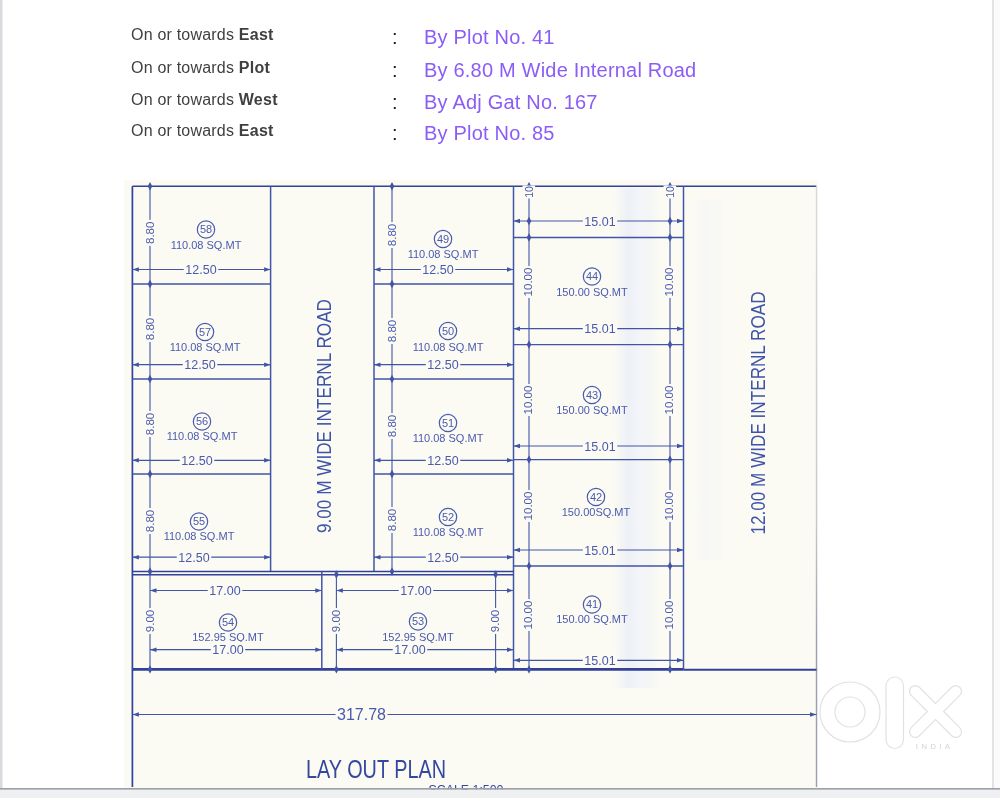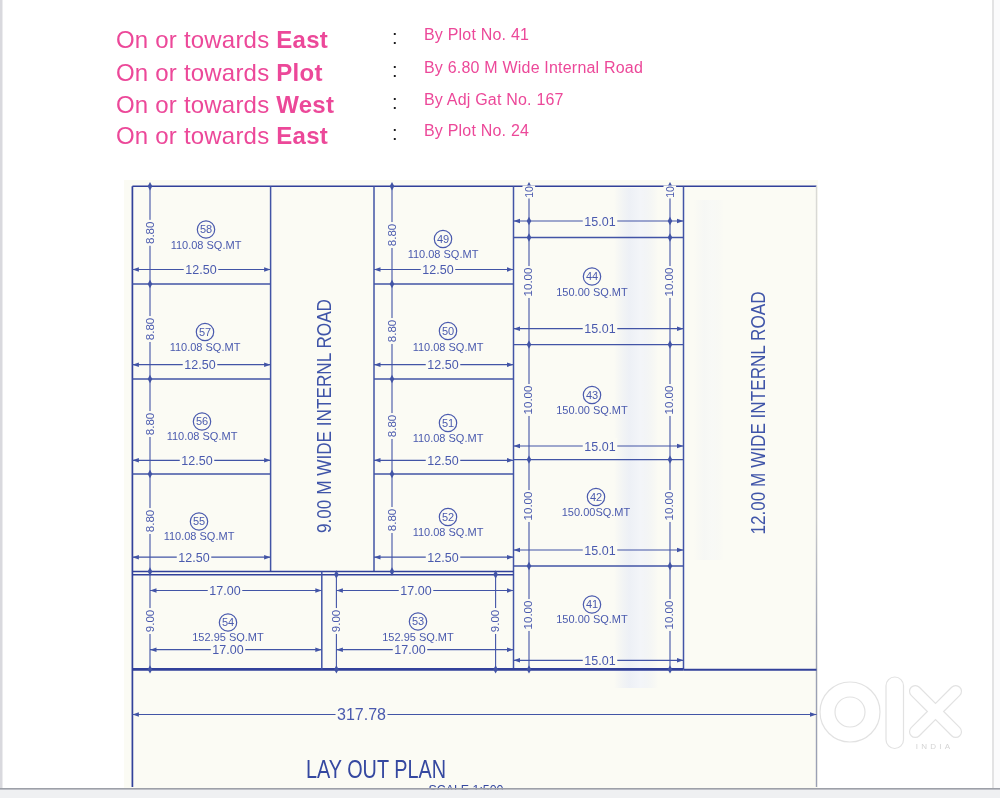--- a/index.html
+++ b/index.html
@@ -1,39 +1,39 @@
 <!DOCTYPE html>
 <html><head>
 <meta charset="utf-8">
 <style>
 html,body{margin:0;padding:0;width:1000px;height:798px;background:#ffffff;overflow:hidden}
 body{font-family:"Liberation Sans", sans-serif;position:relative}
-.bl{position:absolute;left:116px;font-size:24px;color:#ec4899;letter-spacing:0.2px;white-space:pre}
+.bl{position:absolute;left:131px;font-size:16px;color:#404040;letter-spacing:0.2px;white-space:pre}
 .bl b{letter-spacing:0.3px}
 .colon{position:absolute;left:392px;font-size:20px;color:#1b1b1d}
-.val{position:absolute;left:424px;font-size:16px;color:#ec4899;letter-spacing:0.2px}
+.val{position:absolute;left:424px;font-size:20px;color:#8b5cf6;letter-spacing:0.2px}
 </style>
 </head>
 <body>
 
 <div class="bl" style="top:26px">On or towards <b>East</b></div>
 <div class="colon" style="top:26px">:</div>
 <div class="val" style="top:26px">By Plot No. 41</div>
 
 <div class="bl" style="top:58.5px">On or towards <b>Plot</b></div>
 <div class="colon" style="top:58.5px">:</div>
 <div class="val" style="top:58.5px">By 6.80 M Wide Internal Road</div>
 
 <div class="bl" style="top:91px">On or towards <b>West</b></div>
 <div class="colon" style="top:91px">:</div>
 <div class="val" style="top:91px">By Adj Gat No. 167</div>
 
 <div class="bl" style="top:122px">On or towards <b>East</b></div>
 <div class="colon" style="top:122px">:</div>
-<div class="val" style="top:122px">By Plot No. 24</div>
+<div class="val" style="top:122px">By Plot No. 85</div>
 <svg width="1000" height="798" viewBox="0 0 1000 798" font-family="&quot;Liberation Sans&quot;, sans-serif" style="position:absolute;top:0;left:0">
 <rect x="124" y="180" width="694.0" height="609" fill="#fbfbf4"></rect>
 <defs>
       <linearGradient id="smg" x1="0" y1="0" x2="1" y2="0">
         <stop offset="0" stop-color="#dde3f4" stop-opacity="0"></stop>
         <stop offset="0.35" stop-color="#e4e9f7" stop-opacity="0.6"></stop>
         <stop offset="0.6" stop-color="#eff2fb" stop-opacity="0.65"></stop>
         <stop offset="1" stop-color="#dde3f4" stop-opacity="0"></stop>
       </linearGradient>
     </defs>

